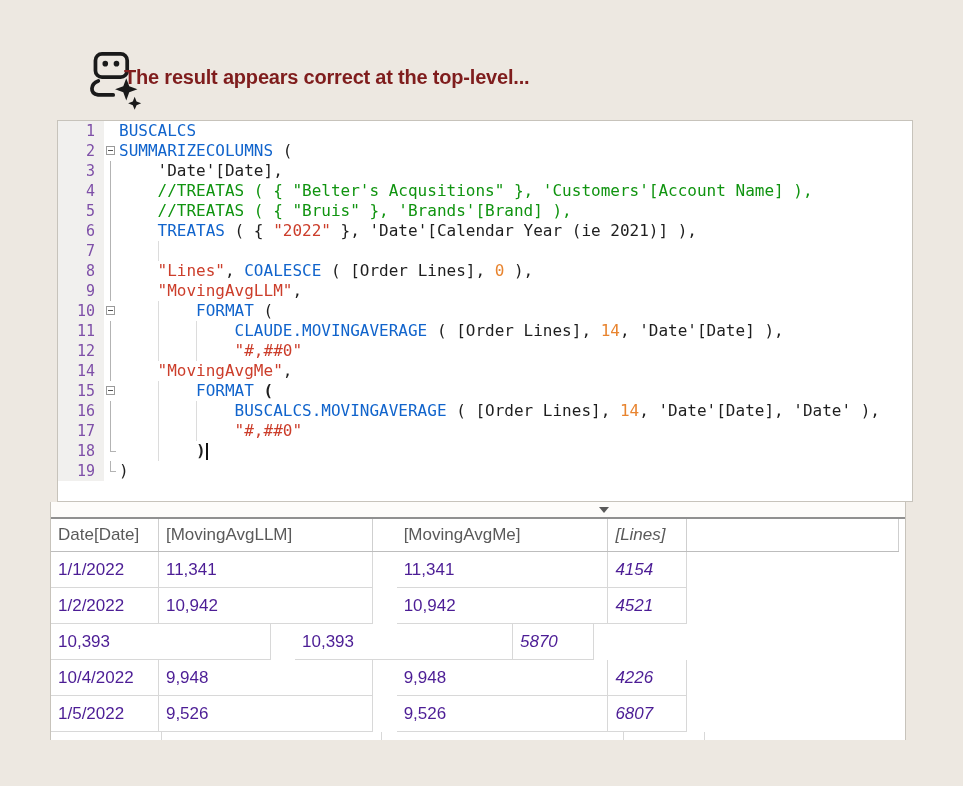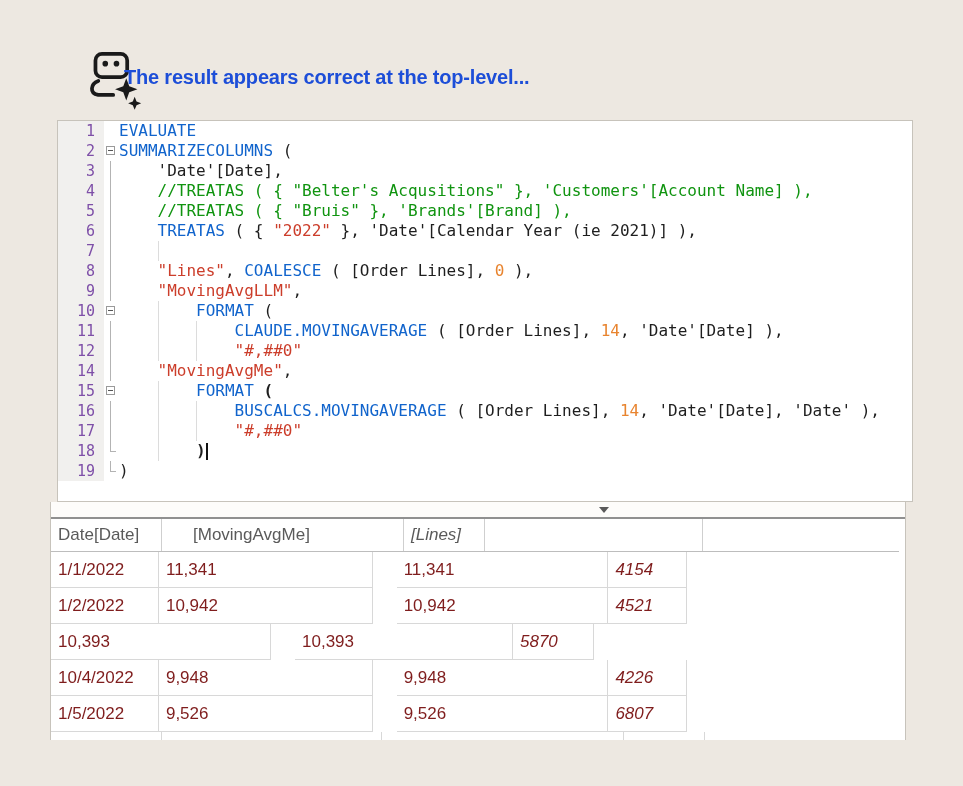--- a/index.html
+++ b/index.html
@@ -3,21 +3,21 @@
 <meta charset="utf-8">
 <style>
   html,body{margin:0;padding:0;}
   body{width:963px;height:786px;background:#EDE8E1;overflow:hidden;
        font-family:"Liberation Sans",sans-serif;}
   #screen{position:absolute;left:0;top:0;width:963px;height:786px;}
 
   
   #hdr-icon{position:absolute;left:88px;top:50px;width:56px;height:60px;}
   #hdr-title{position:absolute;left:124px;top:66px;font-size:20px;font-weight:700;
-             color:#1d4ed8;letter-spacing:-0.2px;}
+             color:#7f1d1d;letter-spacing:-0.2px;}
 
   
   #editor{position:absolute;left:57px;top:120px;width:856px;height:382px;
           background:#fff;border:1px solid #c7c3bb;box-sizing:border-box;}
   .cl{display:flex;height:20px;line-height:20px;white-space:pre;
       font-family:"DejaVu Sans Mono",monospace;font-size:16px;}
   .ln{flex:0 0 46px;background:#f1f0ee;color:#7E4FA8;text-align:right;
       padding-right:9px;box-sizing:border-box;font-size:15px;}
   .fold{flex:0 0 15px;position:relative;background:#fff;}
   .fb{position:absolute;left:2px;top:5px;width:9px;height:9px;background:#fff;
@@ -41,21 +41,21 @@
   #splitter .tri{position:absolute;left:548px;top:5px;width:0;height:0;
       border-left:5px solid transparent;border-right:5px solid transparent;border-top:6px solid #5a5a5a;}
   #grid-rule{position:absolute;left:0;top:15px;width:100%;height:2px;background:#909090;}
   #grid{position:absolute;left:0;top:17px;width:848px;
         font-family:"Liberation Sans",sans-serif;}
   #grid-head{display:flex;height:33px;box-sizing:border-box;border-bottom:1px solid #bdbdbd;}
   .hc{box-sizing:border-box;height:100%;line-height:31px;padding-left:7px;font-size:17px;
       color:#5a5a5a;border-right:1px solid #cfcfcf;overflow:hidden;}
   .tr{display:flex;height:36px;}
   .tc{box-sizing:border-box;height:36px;line-height:35px;padding-left:7px;font-size:17px;
-      color:#7f1d1d;border-right:1px solid #d8d8d8;border-bottom:1px solid #d8d8d8;overflow:hidden;}
+      color:#4c1d95;border-right:1px solid #d8d8d8;border-bottom:1px solid #d8d8d8;overflow:hidden;}
   .tc.filler{border:none;}
   .c0{width:111px;} .c1{width:220px;} .c2{width:218px;margin-left:24px;} .c3{width:81px;font-style:italic;} .c4{width:218px;}
   #partial-row{display:flex;height:8px;overflow:hidden;}
   #partial-row .pc{box-sizing:border-box;height:8px;border-right:1px solid #d8d8d8;}
 </style>
 </head>
 <body>
 
 <div id="screen">
 
@@ -64,21 +64,21 @@
     <circle cx="18.5" cy="14.5" r="3" fill="#1a1a1a"></circle>
     <circle cx="30.5" cy="14.5" r="3" fill="#1a1a1a"></circle>
     <path d="M11 33 C 3 36 1 46 11 48 L 27 48" stroke="#1a1a1a" stroke-width="4" stroke-linecap="round" fill="none"></path>
     <path d="M41 30 L44.2 38.8 L53 42 L44.2 45.2 L41 54 L37.8 45.2 L29 42 L37.8 38.8 Z" fill="#1a1a1a"></path>
     <path d="M50 50 L52 55 L57 57 L52 59 L50 64 L48 59 L43 57 L48 55 Z" fill="#1a1a1a"></path>
   </svg>
   <div id="hdr-title">The result appears correct at the top-level...</div>
 
   <div id="editor">
     <div>
-        <div class="cl"><span class="ln">1</span><span class="fold"></span><span class="code"><span class="tk-kw">EVALUATE</span></span></div>
+        <div class="cl"><span class="ln">1</span><span class="fold"></span><span class="code"><span class="tk-kw">BUSCALCS</span></span></div>
         <div class="cl"><span class="ln">2</span><span class="fold"><i class="fb"></i></span><span class="code"><span class="tk-kw">SUMMARIZECOLUMNS</span><span class="tk-d"> (</span></span></div>
         <div class="cl"><span class="ln">3</span><span class="fold"><i class="fv"></i></span><span class="code"><span class="tk-d">    'Date'[Date],</span></span></div>
         <div class="cl"><span class="ln">4</span><span class="fold"><i class="fv"></i></span><span class="code"><span class="tk-com">    //TREATAS ( { "Belter's Acqusitions" }, 'Customers'[Account Name] ),</span></span></div>
         <div class="cl"><span class="ln">5</span><span class="fold"><i class="fv"></i></span><span class="code"><span class="tk-com">    //TREATAS ( { "Bruis" }, 'Brands'[Brand] ),</span></span></div>
         <div class="cl"><span class="ln">6</span><span class="fold"><i class="fv"></i></span><span class="code"><span class="tk-d">    </span><span class="tk-kw">TREATAS</span><span class="tk-d"> ( { </span><span class="tk-str">"2022"</span><span class="tk-d"> }, 'Date'[Calendar Year (ie 2021)] ),</span></span></div>
         <div class="cl"><span class="ln">7</span><span class="fold"><i class="fv"></i></span><span class="code"><i class="ig" style="left: 38.532px;"></i></span></div>
         <div class="cl"><span class="ln">8</span><span class="fold"><i class="fv"></i></span><span class="code"><span class="tk-d">    </span><span class="tk-str">"Lines"</span><span class="tk-d">, </span><span class="tk-kw">COALESCE</span><span class="tk-d"> ( [Order Lines], </span><span class="tk-num">0</span><span class="tk-d"> ),</span></span></div>
         <div class="cl"><span class="ln">9</span><span class="fold"><i class="fv"></i></span><span class="code"><span class="tk-d">    </span><span class="tk-str">"MovingAvgLLM"</span><span class="tk-d">,</span></span></div>
         <div class="cl"><span class="ln">10</span><span class="fold"><i class="fb"></i></span><span class="code"><i class="ig" style="left: 38.532px;"></i><span class="tk-d">        </span><span class="tk-kw">FORMAT</span><span class="tk-d"> (</span></span></div>
         <div class="cl"><span class="ln">11</span><span class="fold"><i class="fv"></i></span><span class="code"><i class="ig" style="left: 38.532px;"></i><i class="ig" style="left: 77.064px;"></i><span class="tk-d">            </span><span class="tk-kw">CLAUDE.MOVINGAVERAGE</span><span class="tk-d"> ( [Order Lines], </span><span class="tk-num">14</span><span class="tk-d">, 'Date'[Date] ),</span></span></div>
@@ -93,20 +93,21 @@
   </div>
 
   <div id="results">
     <div id="splitter">
       <div class="tri"></div>
     </div>
     <div id="grid-rule"></div>
     <div id="grid">
       <div id="grid-head">
           <div class="hc c0">Date[Date]</div>
+          <div class="hc c1">[MovingAvgLLM]</div>
           <div class="hc c2">[MovingAvgMe]</div>
           <div class="hc c3">[Lines]</div>
           <div class="hc c4"></div>
         </div>
       <div>
           <div class="tr">
             <div class="tc c0">1/1/2022</div>
             <div class="tc c1">11,341</div>
             <div class="tc c2">11,341</div>
             <div class="tc c3">4154</div>

